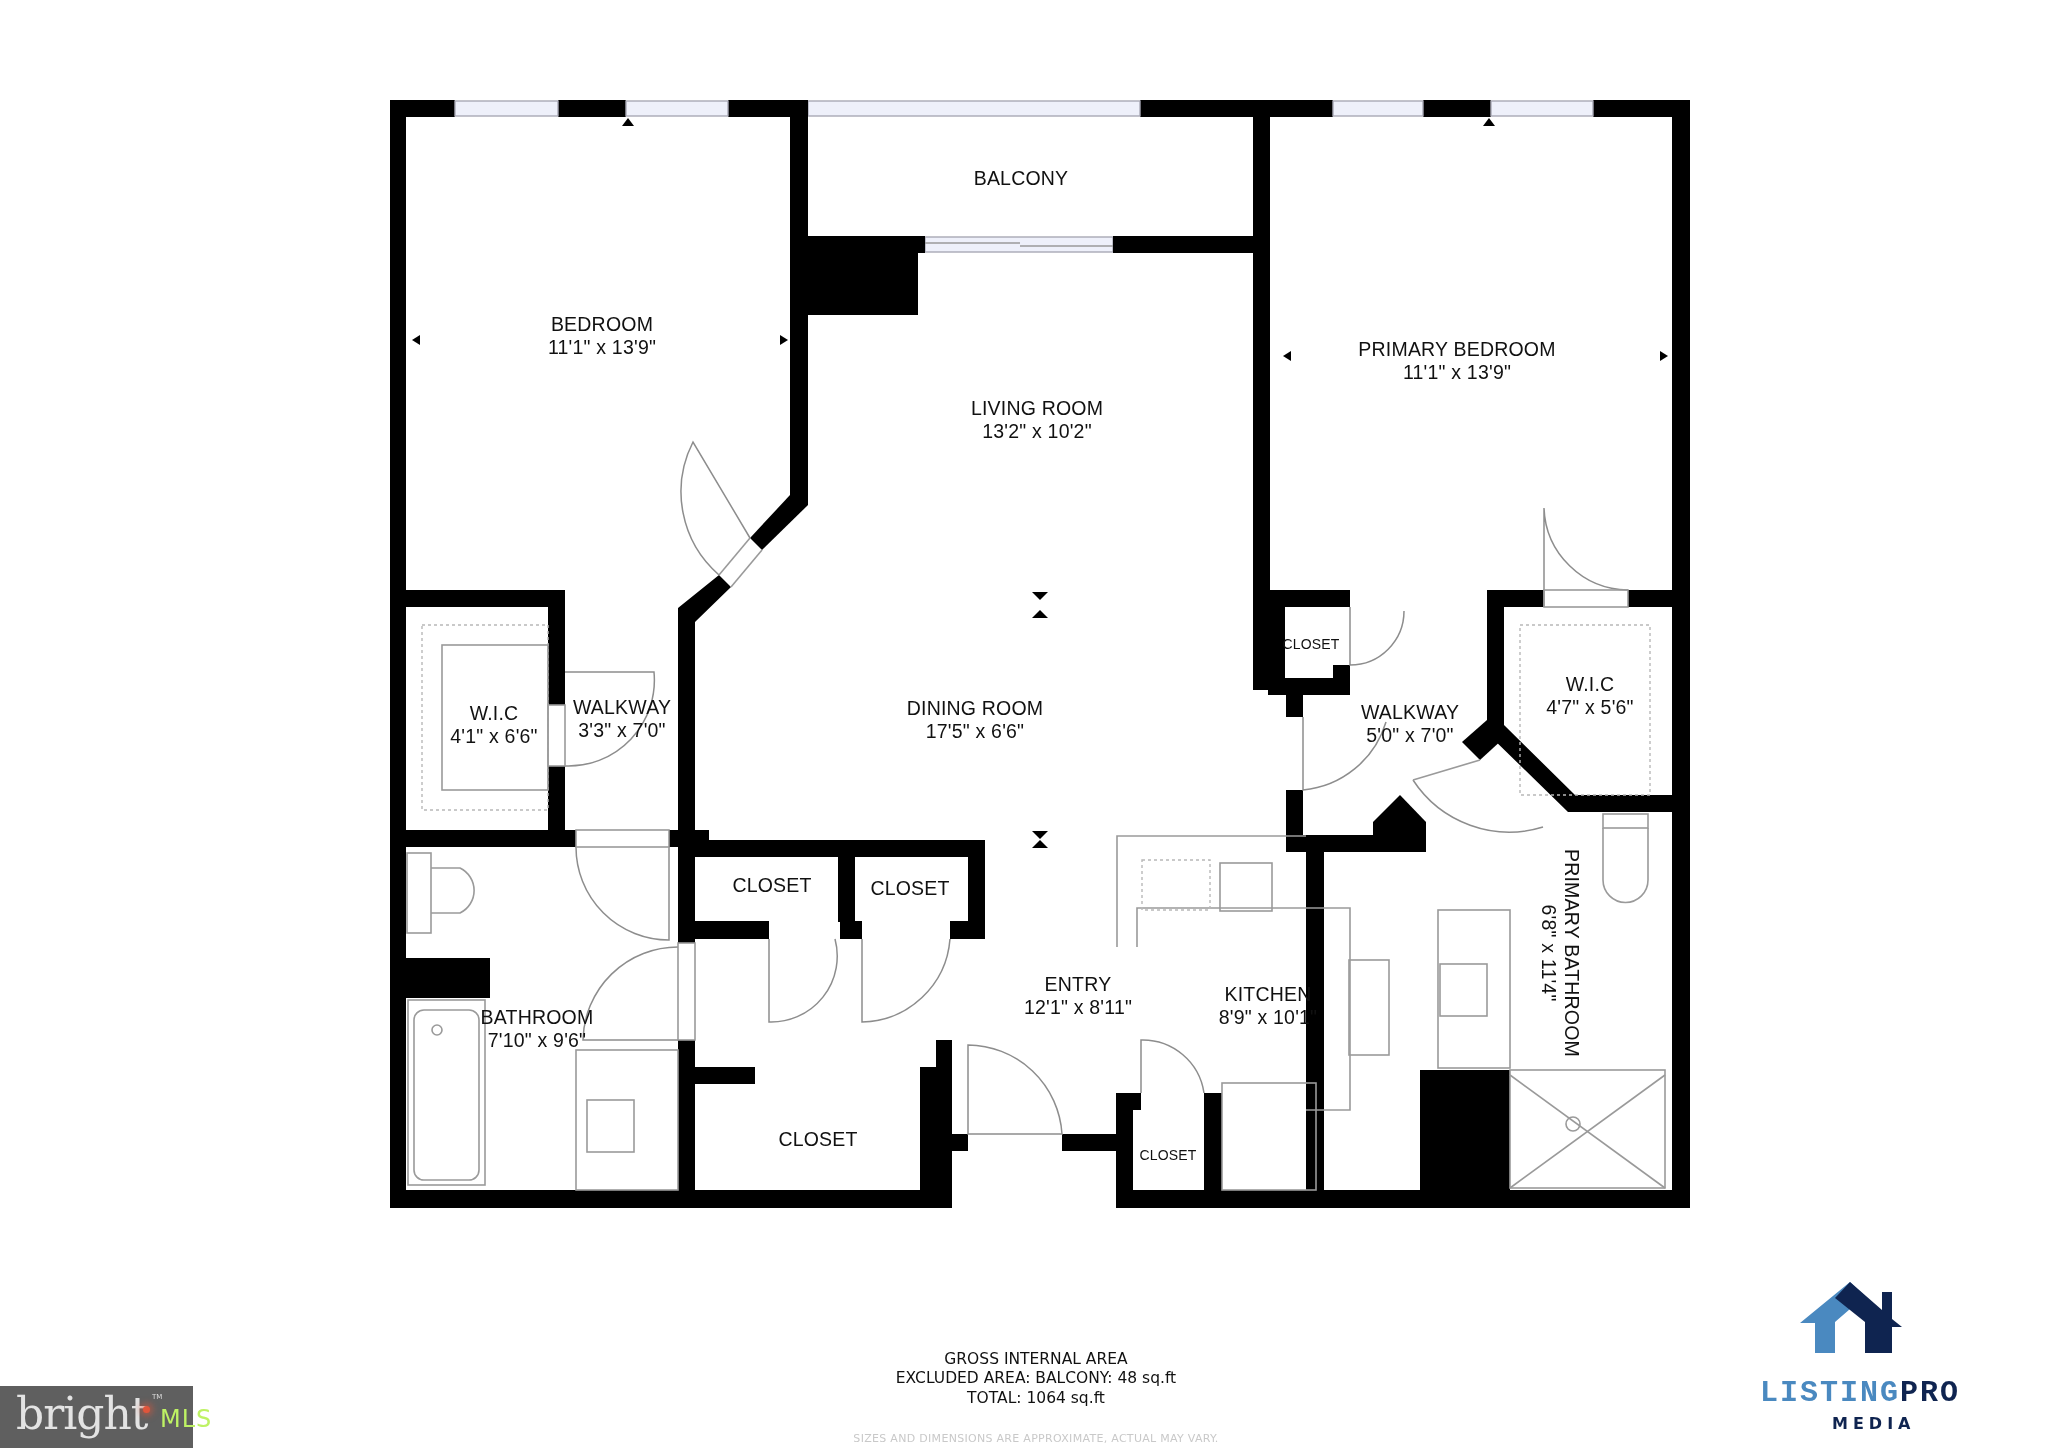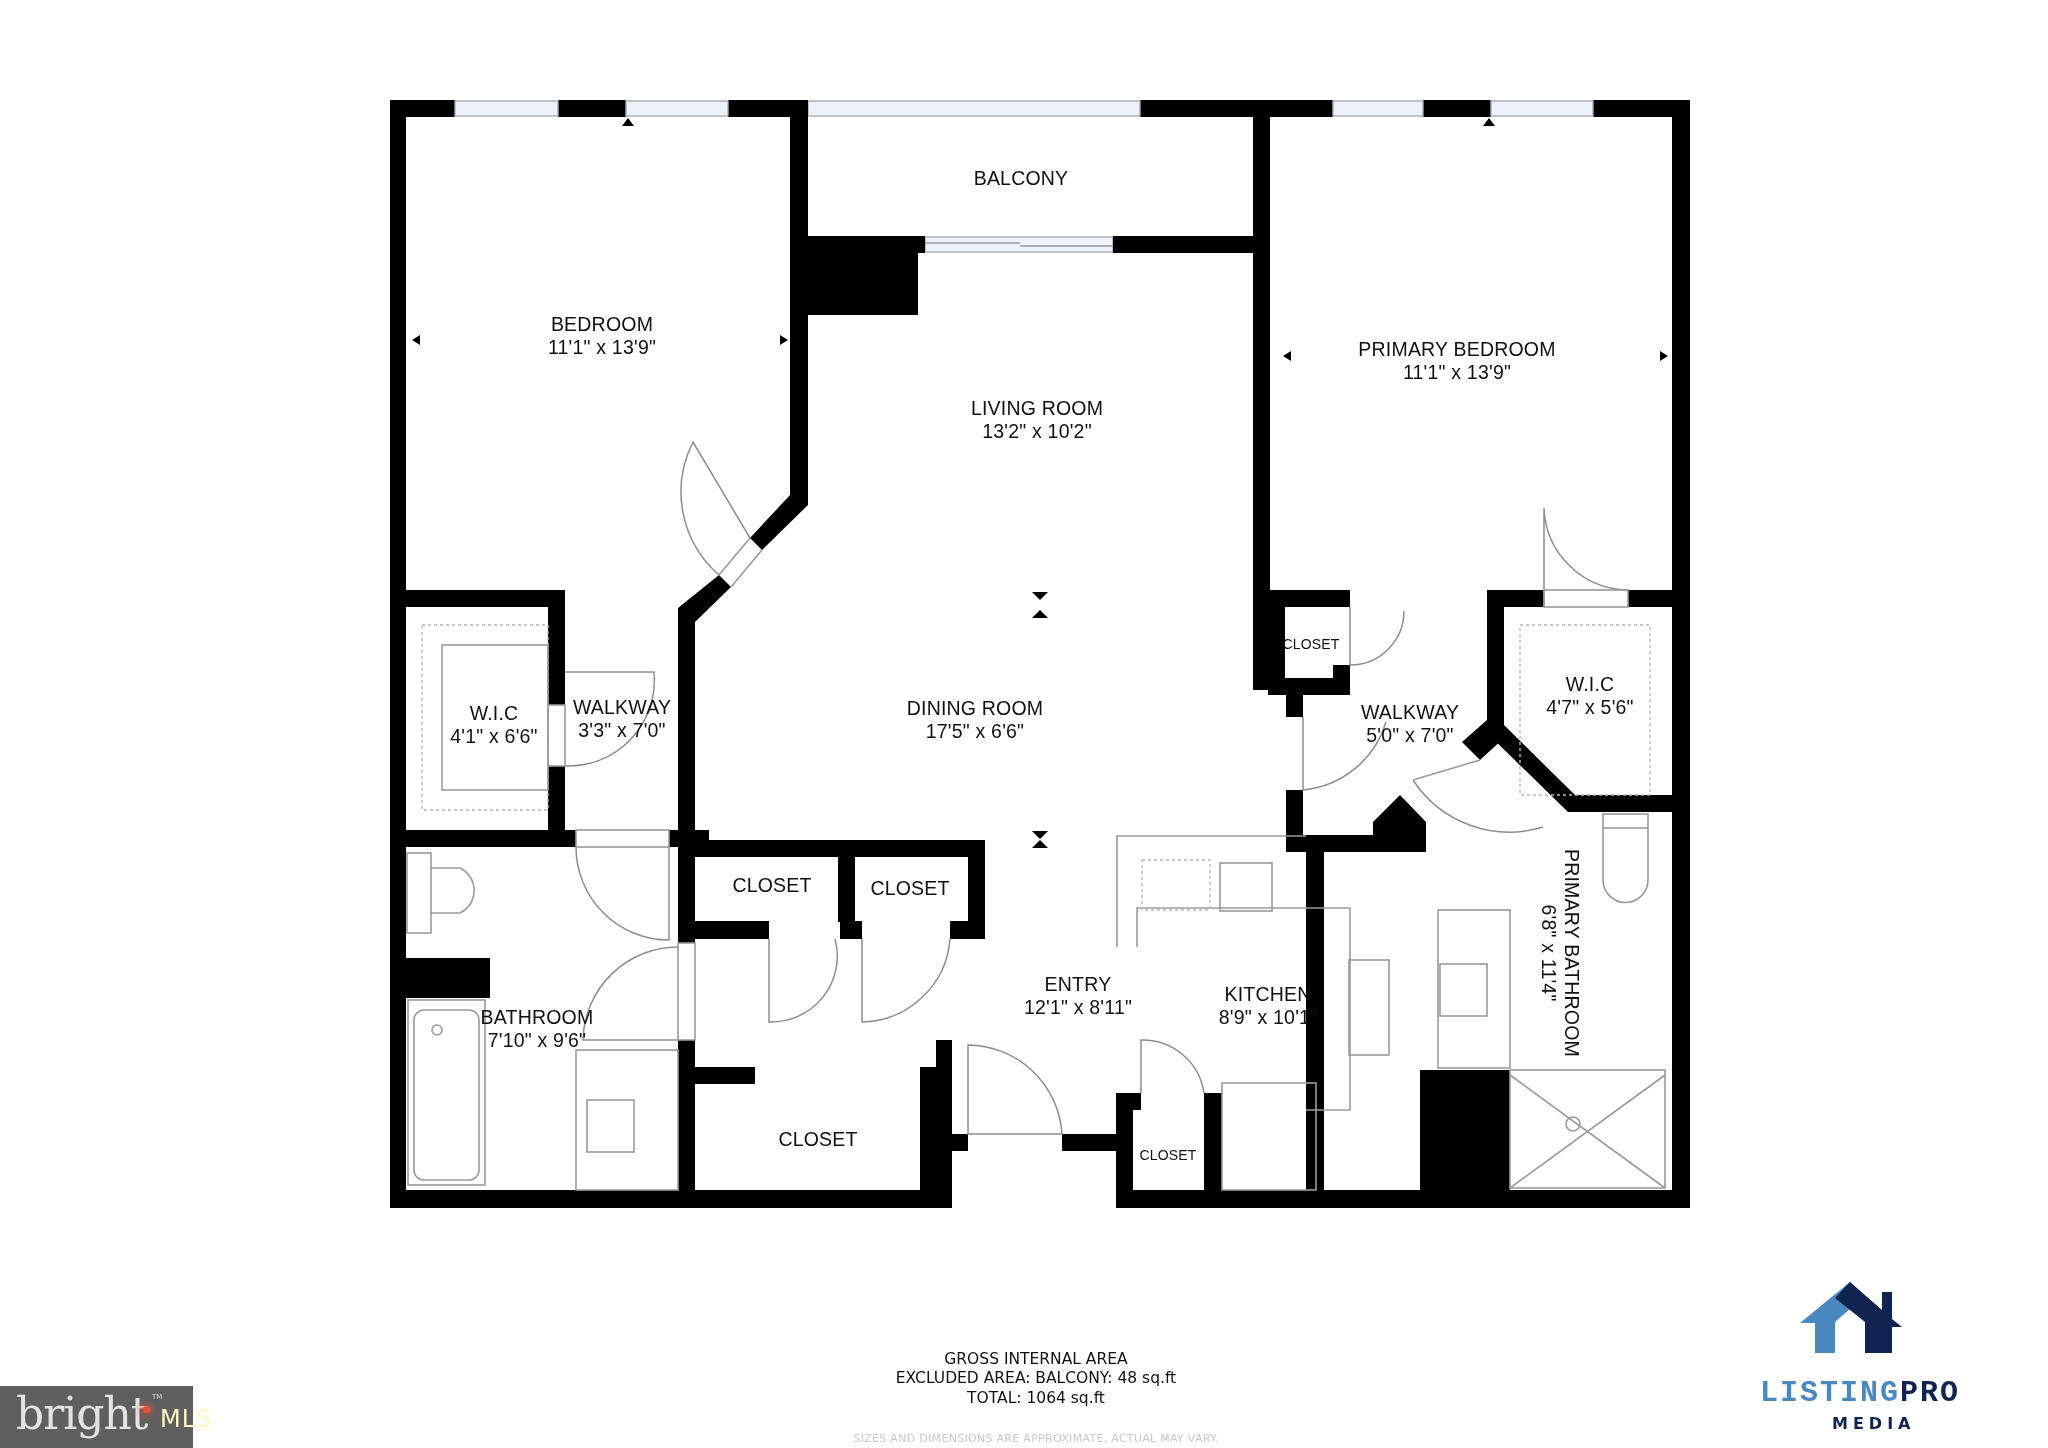--- a/index.html
+++ b/index.html
@@ -13,21 +13,21 @@
   .mark { fill:#000; }
   .room-label { position:absolute; text-align:center; line-height:1.18; white-space:nowrap; transform:translateX(-50%); font-size:19.5px; letter-spacing:0.2px; }
   .room-label .nm { display:block; }
   .room-label .dm { display:block; }
   .small { font-size:14px; }
   .rot { transform:translate(-50%,-50%) rotate(90deg); transform-origin:center center; }
   #footer { position:absolute; left:1036px; top:1350px; transform:translateX(-50%); text-align:center; font-family:"DejaVu Sans", sans-serif; font-size:15.5px; line-height:1.25; color:#111; white-space:nowrap; }
   #footer .disc { color:#c9c9c9; font-size:11px; margin-top:24px; letter-spacing:0.3px; }
   #bright { position:absolute; left:0; top:1386px; width:193px; height:62px; background:#5f5f5f; }
   #bright .b { position:absolute; left:16px; top:2px; font-family:"DejaVu Serif", serif; font-size:44px; color:#e3e3e3; letter-spacing:-1px; }
-  #bright .m { position:absolute; left:160px; top:19px; font-family:"DejaVu Sans", sans-serif; font-size:24px; color:#fef9c3; letter-spacing:1px; }
+  #bright .m { position:absolute; left:160px; top:19px; font-family:"DejaVu Sans", sans-serif; font-size:24px; color:#bef264; letter-spacing:1px; }
   #bright .tm { position:absolute; left:152px; top:7px; font-size:7px; color:#ddd; font-family:"DejaVu Sans", sans-serif; }
   #bright .dot { position:absolute; left:143px; top:20px; width:7px; height:7px; border-radius:50%; background:#e0553b; box-shadow:0 0 6px 3px rgba(224,85,59,0.55); }
   #listingpro { position:absolute; left:1740px; top:1270px; width:260px; height:160px; }
   #listingpro .word { position:absolute; left:20px; top:106px; font-family:Liberation Mono, monospace; font-weight:bold; font-size:30px; letter-spacing:2px; white-space:nowrap; }
   #listingpro .word .a { color:#4a89c0; }
   #listingpro .word .b2 { color:#0f2450; }
   #listingpro .media { position:absolute; left:92px; top:144px; font-family:"DejaVu Sans", sans-serif; font-weight:bold; font-size:16px; letter-spacing:5px; color:#0f2450; }
 </style>
 </head>
 <body>

